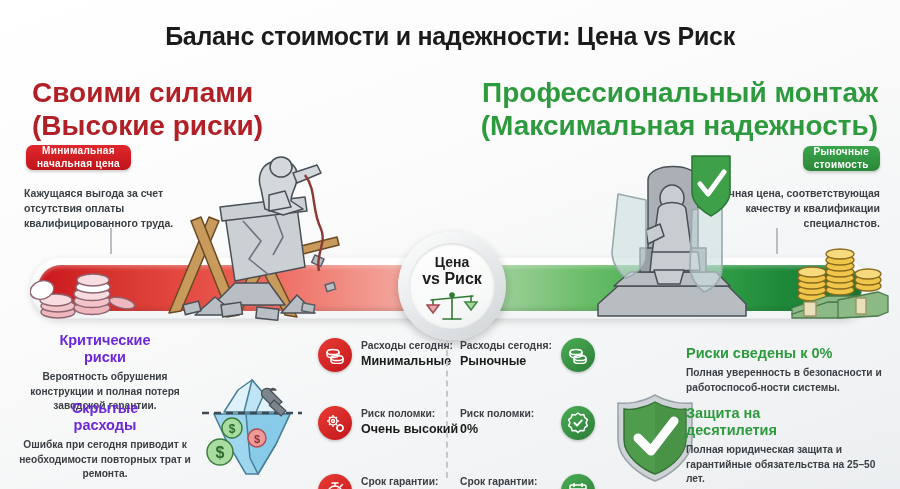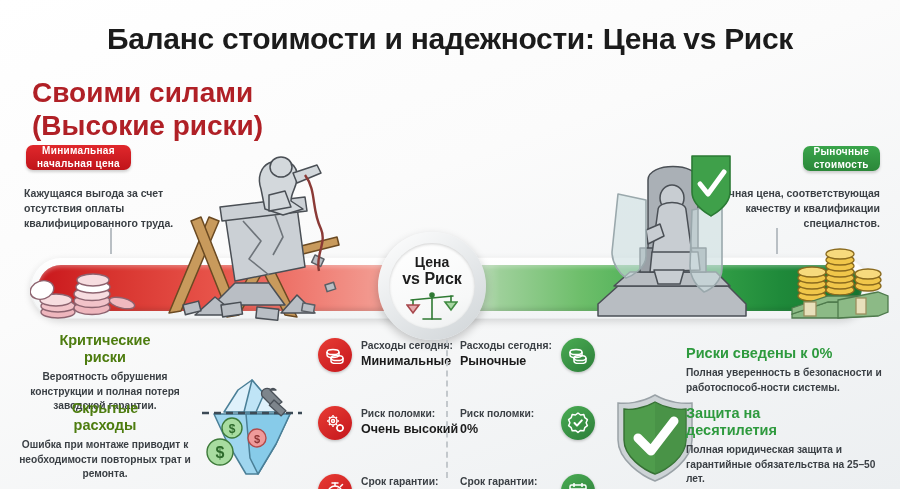--- a/index.html
+++ b/index.html
@@ -7,21 +7,21 @@
     width:900px; height:489px; overflow:hidden;
     font-family:"Liberation Sans", sans-serif;
     background:linear-gradient(160deg,#ffffff 0%,#fbfbfb 40%,#eceff1 100%);
     position:relative; color:#222;
   }
   .stage { position:absolute; inset:0; }
 
   
   .title {
     position:absolute; top:22px; left:0; width:100%;
-    text-align:center; font-size:30px; font-weight:bold;
+    text-align:center; font-size:25px; font-weight:bold;
     letter-spacing:-0.3px; color:#1b1b1b;
   }
 
   
   .side-head { position:absolute; font-size:28px; font-weight:bold; line-height:1.18; }
   .side-head.left  { left:32px;  top:76px; color:#b02026; }
   .side-head.right { right:22px; top:76px; color:#2e9a3e; text-align:right; }
 
   
   .badge {
@@ -56,21 +56,21 @@
     border-radius:23px;
     background:linear-gradient(90deg,
       #c9171c 0%, #d8342f 9%, #e8554b 22%, #f08076 34%,
       #f3a69c 44%, #f0efee 50%,
       #9ed09a 56%, #6dbe6a 66%, #3ca94c 78%, #1f8a3a 90%, #16742f 100%);
     box-shadow:inset 0 2px 4px rgba(255,255,255,.35), inset 0 -2px 5px rgba(0,0,0,.15);
   }
 
   
   .medallion {
-    position:absolute; left:378px; top:232px; width:108px; height:108px;
+    position:absolute; left:398px; top:232px; width:108px; height:108px;
     border-radius:50%;
     background:linear-gradient(145deg,#ffffff 0%,#e4e7e9 55%,#cfd4d7 100%);
     box-shadow:0 4px 10px rgba(0,0,0,.22);
     display:flex; align-items:center; justify-content:center;
   }
   .medallion-inner {
     width:86px; height:86px; border-radius:50%;
     background:linear-gradient(160deg,#ffffff 0%,#f7f8f8 70%,#eceeef 100%);
     box-shadow:inset 0 1px 3px rgba(0,0,0,.18);
     display:flex; flex-direction:column; align-items:center; justify-content:flex-start;
@@ -80,21 +80,21 @@
   .med-t2 { font-size:16px; font-weight:bold; color:#1d1d1d; line-height:1.3; }
 
   
   .ill { position:absolute; }
 
   
   .note { position:absolute; }
   .note h3 { font-size:14.5px; font-weight:bold; line-height:1.18; }
   .note p  { font-size:10.2px; font-weight:bold; line-height:1.42; color:#3a3f44; margin-top:4px; }
   .note.l  { width:186px; text-align:center; left:12px; }
-  .note.l h3 { color:#4d7c0f; }
+  .note.l h3 { color:#6d28d9; }
   .note.r  { width:200px; text-align:left; right:14px; }
   .note.r h3 { color:#2e9a3e; }
   #note-critical { top:332px; }
   #note-hidden   { top:400px; }
   #note-zero     { top:345px; }
   #note-decades  { top:405px; }
 
   
   .cmp { position:absolute; top:336px; display:flex; flex-direction:column; gap:30px; }
   .cmp.left  { left:318px; }
@@ -117,20 +117,24 @@
 </head>
 <body>
 
 <div class="stage">
 
   <div class="title">Баланс стоимости и надежности: Цена vs Риск</div>
 
   <div class="side-head left">
     <div>Своими силами</div>
     <div>(Высокие риски)</div>
+  </div>
+  <div class="side-head right">
+    <div>Профессиональный монтаж</div>
+    <div>(Максимальная надежность)</div>
   </div>
 
   <div class="badge red">
     <div>Минимальная</div>
     <div>начальная цена</div>
   </div>
   <div class="badge-desc left">Кажущаяся выгода за счет отсутствия оплаты квалифицированного труда.</div>
   <div class="stem left"></div>
 
   <div class="badge green">
@@ -291,21 +295,21 @@
       <span>риски</span>
     </h3>
     <p>Вероятность обрушения конструкции и полная потеря заводской гарантии.</p>
   </div>
 
   <div class="note l" id="note-hidden">
     <h3>
       <span>Скрытые</span><br>
       <span>расходы</span>
     </h3>
-    <p>Ошибка при монтаже приводит к необходимости повторных трат и ремонта.</p>
+    <p>Ошибка при сегодня приводит к необходимости повторных трат и ремонта.</p>
   </div>
 
   <svg class="ill" style="left:200px; top:378px;" width="104" height="104" viewBox="0 0 104 104">
     <g stroke="#4a7f97" stroke-width="1.5" stroke-linejoin="round">
       <path d="M38,12 L52,2 L64,16 L78,34 L24,34 Z" fill="#dff1fb"></path>
       <path d="M52,2 L64,16 L56,34 L44,34 Z" fill="#bfe4f6"></path>
       <path d="M14,36 L90,36 L76,66 L58,96 L46,96 L26,62 Z" fill="#9fd6ef"></path>
       <path d="M46,36 L90,36 L76,66 L58,96 L50,80 Z" fill="#87cbe9"></path>
       <line x1="2" y1="35" x2="102" y2="35" stroke="#3c4a55" stroke-width="2.5" stroke-dasharray="7 5"></line>
       <g stroke="#3d7a3a" stroke-width="1.4">

